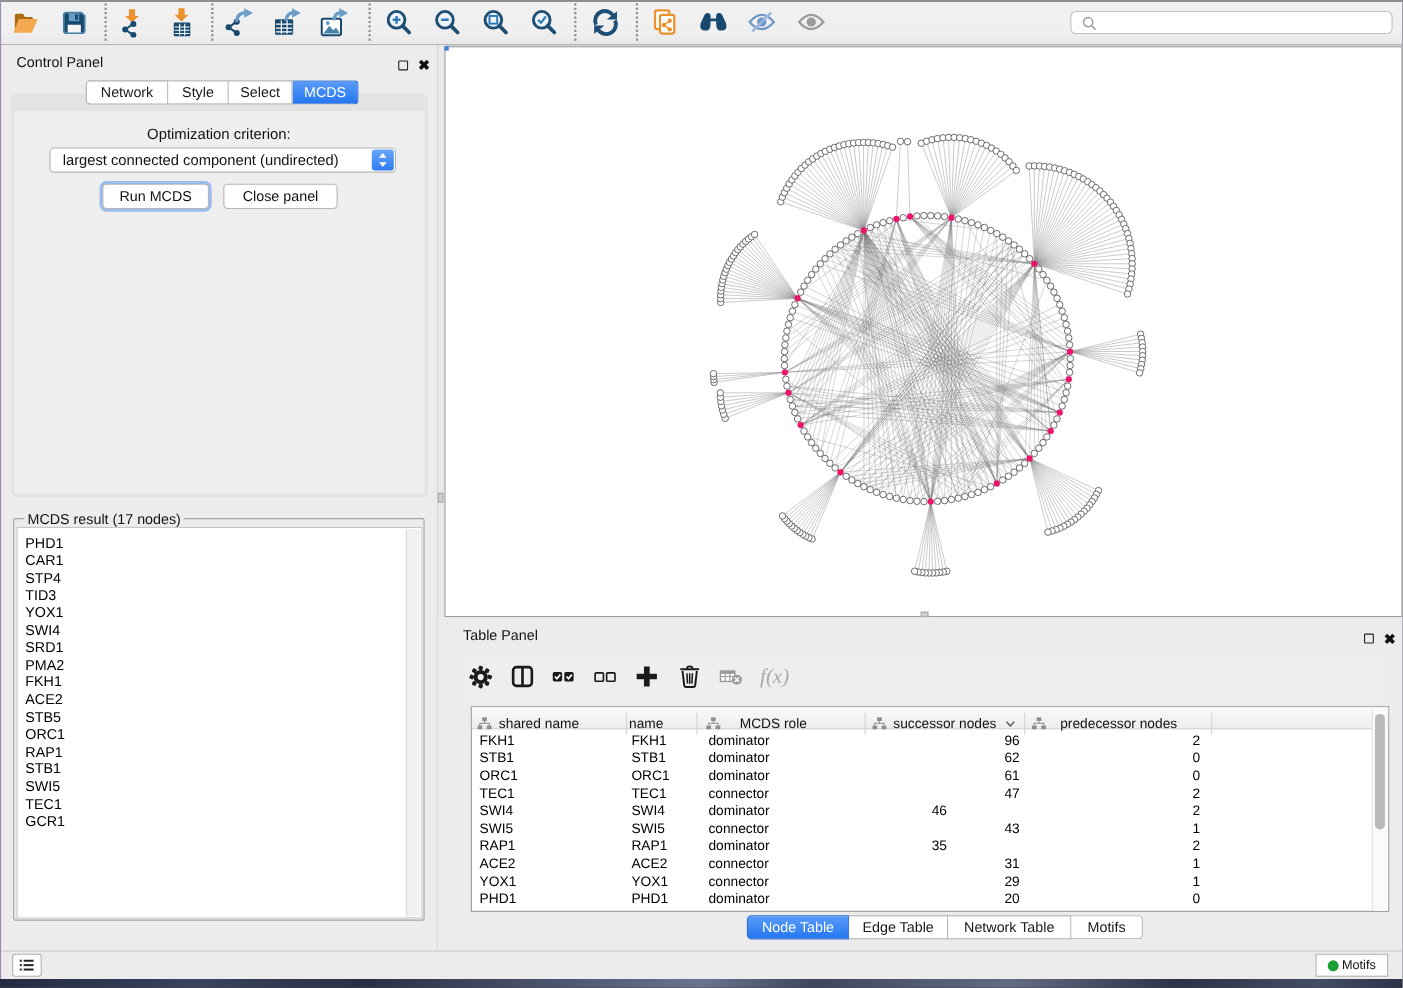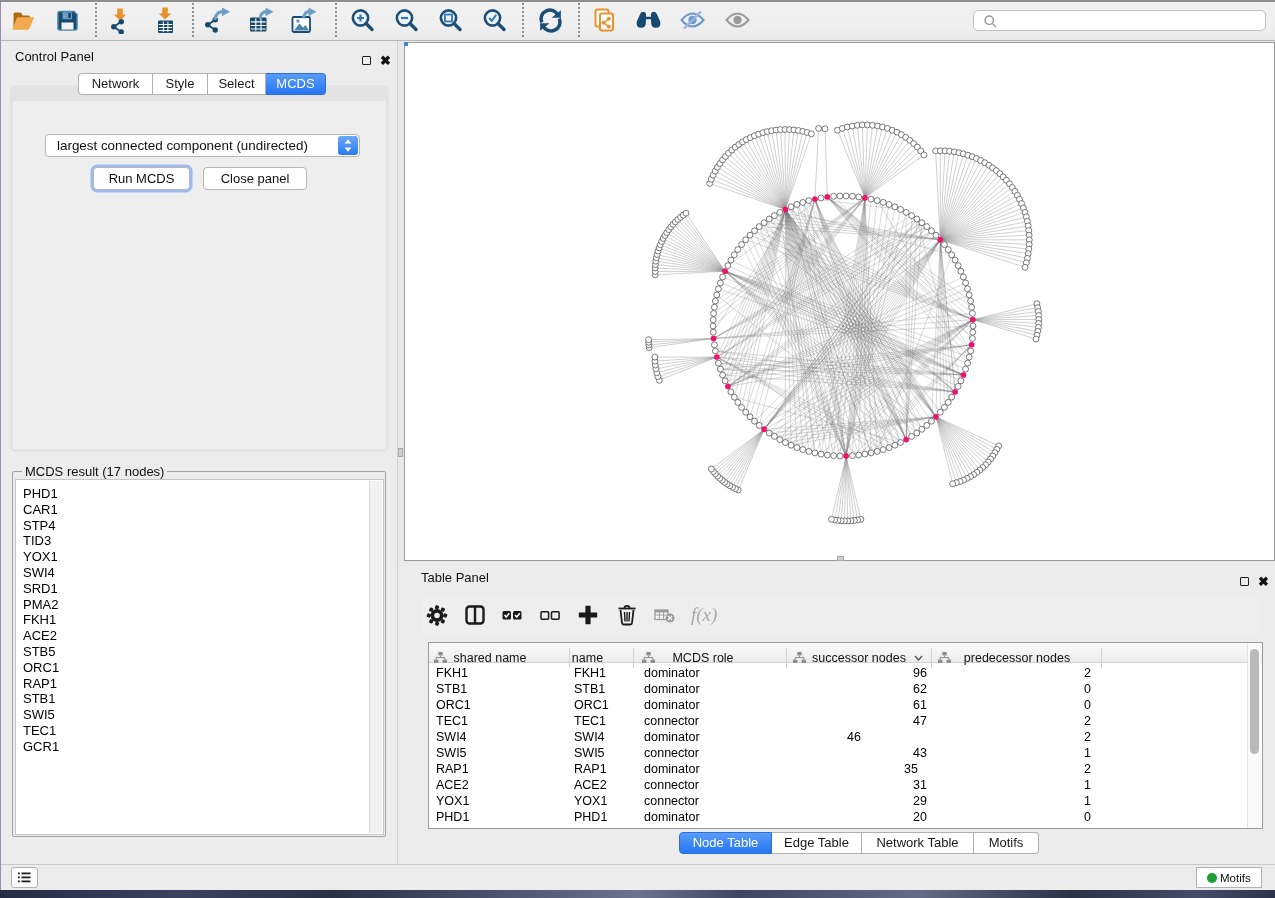--- a/index.html
+++ b/index.html
@@ -213,20 +213,21 @@
   <div class="winbtns" style="left:361px;"><span class="sqbtn"></span><span class="xbtn">✖</span></div>
   <div class="tabs" style="left:77px; top:32px;">
     <div class="tab first" style="width:75px;">Network</div>
     <div class="tab" style="width:55px;">Style</div>
     <div class="tab" style="width:58px;">Select</div>
     <div class="tab last sel" style="width:60px;">MCDS</div>
   </div>
   <div id="cpane">
       <div class="inner"></div>
     </div>
+  <div id="optlabel">Optimization criterion:</div>
   <div id="combo"><span class="lbl">largest connected component (undirected)</span>
     <div class="btn"><svg width="20" height="19" viewBox="0 0 20 19">
           <path d="M10 3.2 L13.4 7.4 L6.6 7.4 Z" fill="#fff"></path>
           <path d="M10 15.8 L13.4 11.6 L6.6 11.6 Z" fill="#fff"></path>
         </svg></div>
   </div>
   <div class="pushbtn" style="left:92px; top:126px; width:97px; box-shadow:0 0 0 2.5px rgba(110,160,245,.65);">Run MCDS</div>
   <div class="pushbtn" style="left:202px; top:126px; width:104px;">Close panel</div>
   <div id="fieldset">
     <div class="legend">MCDS result (17 nodes)</div>
@@ -1119,21 +1120,21 @@
         <div style="left:7px;">SWI5</div>
         <div style="left:145px;">SWI5</div>
         <div style="left:215px;">connector</div>
         <div style="left:418px; width:80px; text-align:right;">43</div>
         <div style="left:582px; width:80px; text-align:right;">1</div>
       </div>
 <div class="trow" style="top:118px;">
         <div style="left:7px;">RAP1</div>
         <div style="left:145px;">RAP1</div>
         <div style="left:215px;">dominator</div>
-        <div style="left:442px; width:80px; text-align:center;">35</div>
+        <div style="left:418px; width:80px; text-align:left;">35</div>
         <div style="left:582px; width:80px; text-align:right;">2</div>
       </div>
 <div class="trow" style="top:134px;">
         <div style="left:7px;">ACE2</div>
         <div style="left:145px;">ACE2</div>
         <div style="left:215px;">connector</div>
         <div style="left:418px; width:80px; text-align:right;">31</div>
         <div style="left:582px; width:80px; text-align:right;">1</div>
       </div>
 <div class="trow" style="top:150px;">

